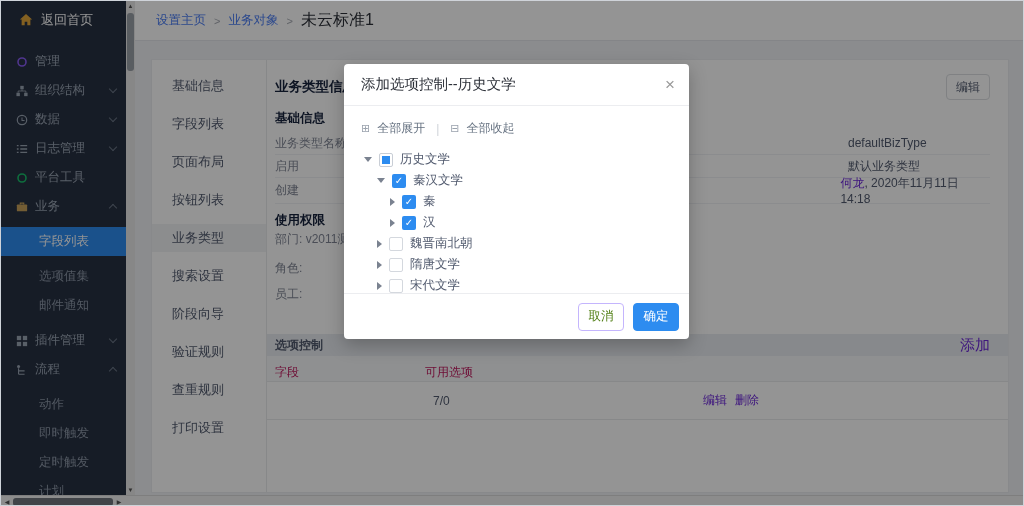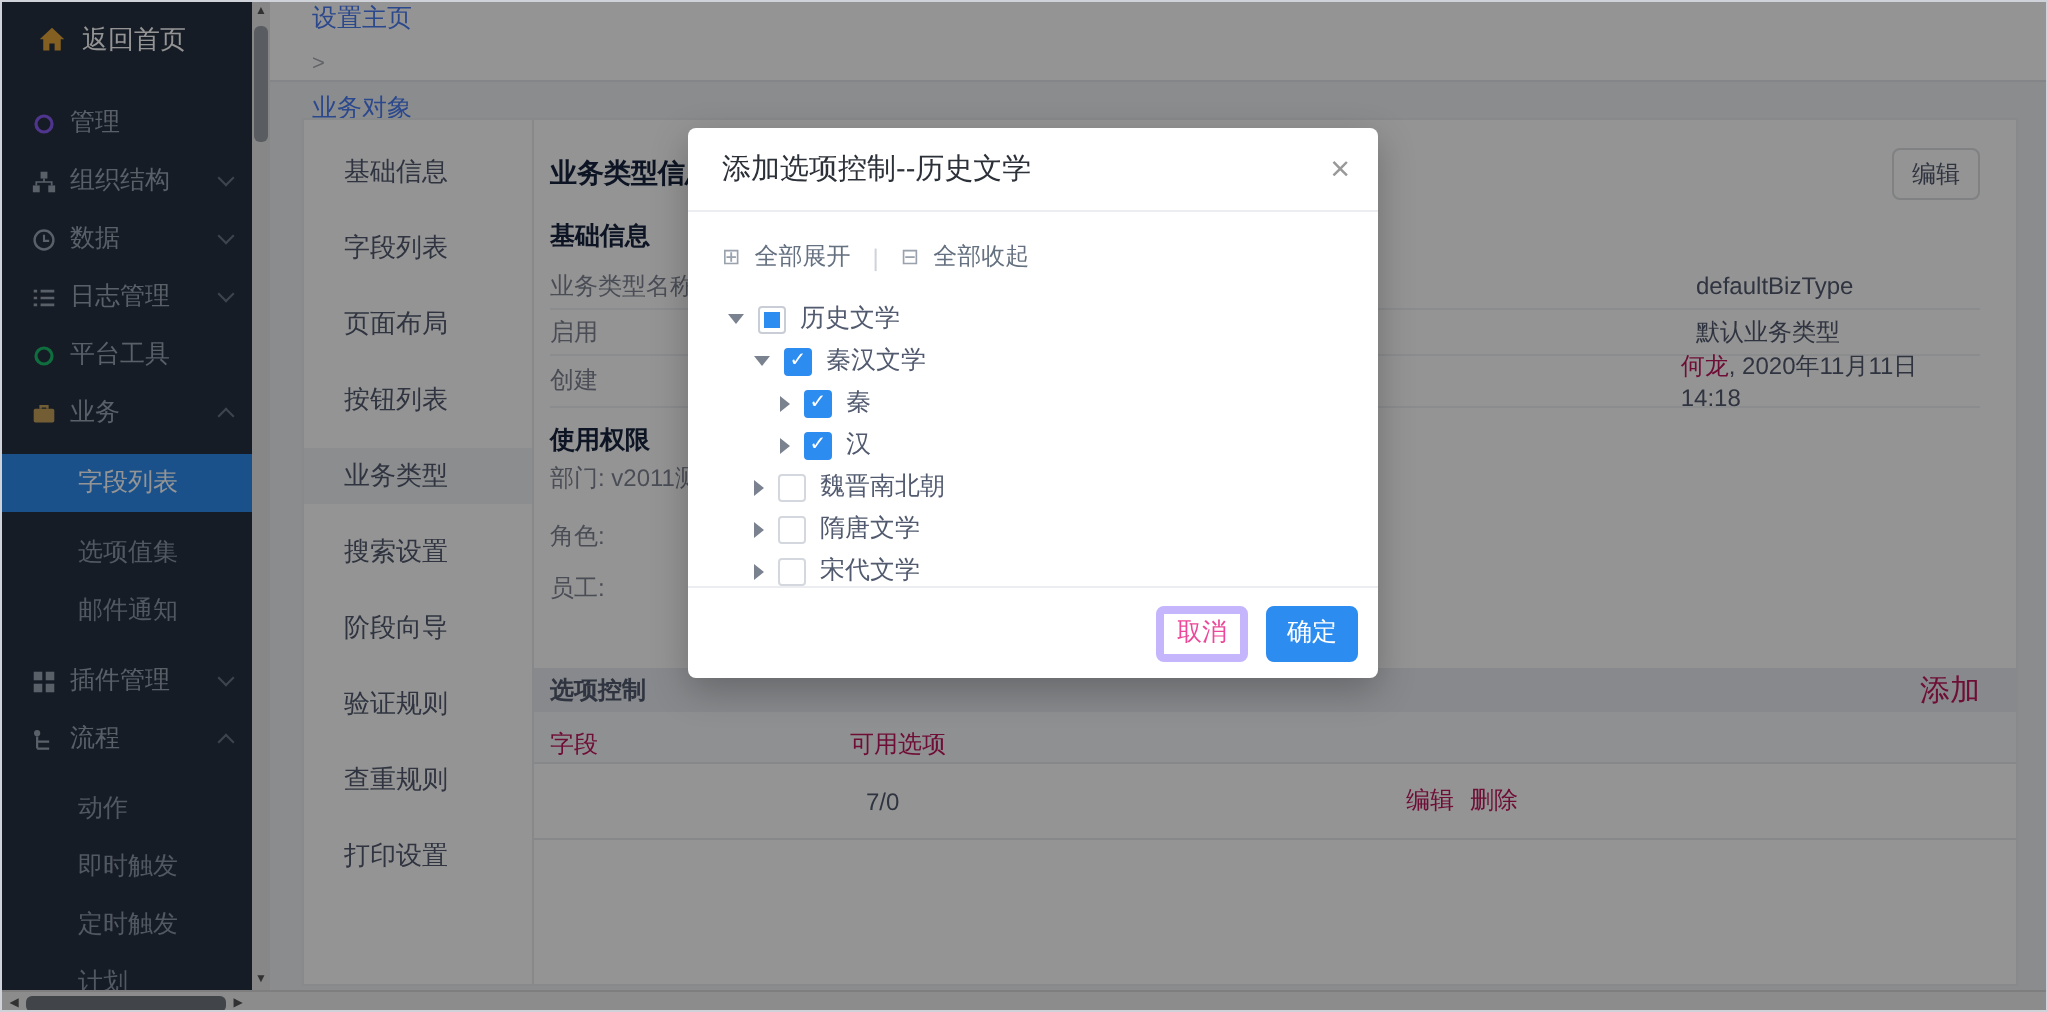--- a/index.html
+++ b/index.html
@@ -28,41 +28,41 @@
              display:flex; flex-direction:column; align-items:center; }
   .vscroll .arr { font-size:6px; color:#555; line-height:10px; height:10px; }
   .vscroll .thumb { width:7px; height:58px; background:#9aa0a8; border-radius:3px; margin-top:2px; }
   .vscroll .spacer { flex:1; }
   
   .hscroll { position:absolute; left:0; top:494px; width:1024px; height:12px; background:#f1f1f1; border-top:1px solid #d9d9d9; z-index:10; display:flex; align-items:center; }
   .hscroll .arr { font-size:6px; color:#555; width:12px; text-align:center; }
   .hscroll .thumb { width:100px; height:8px; background:#70757d; border-radius:3px; }
   
   .main { position:absolute; left:134px; top:0; width:890px; height:494px; }
-  .crumbbar { height:40px; background:#fff; border-bottom:1px solid #e4e6ea; display:flex; padding-left:21px; gap:8px;flex-direction:column; }
+  .crumbbar { height:40px; background:#fff; border-bottom:1px solid #e4e6ea; display:flex; align-items:center; padding-left:21px; gap:8px; }
   .crumb-link { color:#4b7df3; font-size:12.5px; cursor:pointer; }
   .crumb-sep { color:#a6aab2; font-size:11px; }
   .crumb-cur { color:#2c3038; font-size:16px; }
   .card { position:absolute; left:16px; top:58px; width:858px; height:434px; background:#fff; border:1px solid #ebedf0; }
   
   .imenu { position:absolute; left:0; top:0; width:115px; height:100%; border-right:1px solid #e8eaed; padding-top:12px; }
   .imenu-item { height:28px; margin-bottom:10px; display:flex; align-items:center; padding-left:20px;
                 font-size:13px; color:#515a6e; cursor:pointer; }
   .imenu-item.selected { background:#f2f3f5; color:#515a6e; }
   
   .cc { position:absolute; left:115px; top:0; right:0; bottom:0; font-size:12px; color:#808695; }
   .cc-header-title { position:absolute; left:8px; top:18px; font-size:13.5px; font-weight:bold; color:#17233d; }
   .edit-btn { position:absolute; right:18px; top:14px; width:44px; height:26px; background:#fff; border:1px solid #dcdee2;
               border-radius:4px; font-size:12px; color:#515a6e; cursor:pointer; }
   .sec-title { position:absolute; left:8px; font-size:12.5px; font-weight:bold; color:#17233d; }
   .info-row { position:absolute; left:8px; right:18px; height:23px; border-bottom:1px solid #f0f2f5; display:flex; align-items:center; }
   .info-label { width:573px; color:#808695; }
   .info-value { color:#515a6e; }
   .plain-row { position:absolute; left:8px; display:flex; align-items:center; height:20px; color:#808695; }
-  a.blue, .blue { color:#be185d; text-decoration:none; cursor:pointer; }
+  a.blue, .blue { color:#6d28d9; text-decoration:none; cursor:pointer; }
   .opt-band { position:absolute; left:0; right:0; top:274px; height:22px; background:#e9ecf1; display:flex; align-items:center;
               padding:0 18px 0 8px; }
   .opt-band .t { font-weight:bold; color:#515a6e; font-size:12px; flex:1; }
   .opt-cols { position:absolute; left:0; right:0; top:296px; height:26px; background:#f7f8fa; border-bottom:1px solid #e8eaed;
               display:flex; align-items:flex-end; color:#be185d; }
   .opt-cols .c1 { margin-left:8px; width:150px; }
   .opt-row { position:absolute; left:0; right:0; top:322px; height:38px; border-bottom:1px solid #e8eaed; display:flex; align-items:center; }
   .opt-row .v { margin-left:166px; width:270px; color:#515a6e; }
   .opt-row .acts { display:flex; gap:8px; }
   
@@ -84,21 +84,21 @@
   .caret.down { border-left:4px solid transparent; border-right:4px solid transparent; border-top:5px solid #7a8290; }
   .caret.right { border-top:4px solid transparent; border-bottom:4px solid transparent; border-left:5px solid #7a8290; }
   .cb { width:14px; height:14px; border-radius:2px; flex:none; display:flex; align-items:center; justify-content:center; cursor:pointer; }
   .cb.checked { background:#2d8cf0; color:#fff; font-size:10px; }
   .cb.indet { background:#fff; border:1px solid #c9ced6; }
   .cb.indet i { width:8px; height:8px; background:#2d8cf0; display:block; }
   .cb.empty { background:#fff; border:1px solid #d4d8de; }
   .m-footer { position:absolute; left:0; right:0; bottom:0; height:46px; border-top:1px solid #ecedf0;
               display:flex; align-items:center; justify-content:flex-end; gap:9px; padding-right:10px; }
   .btn { height:28px; min-width:46px; border-radius:4px; font-size:12.5px; cursor:pointer; }
-  .btn.ghost { background:#fff; border:4px solid #c4b5fd; color:#ec4899; }
+  .btn.ghost { background:#fff; border:1px solid #c4b5fd; color:#4d7c0f; }
   .btn.primary { background:#2d8cf0; border:1px solid #2d8cf0; color:#fff; }
   svg { display:block; }
 </style>
 </head>
 <body>
 
 <div class="sidebar">
   <div class="sb-home">
     <svg viewBox="0 0 16 16">
         <path d="M8 1 L15 7.5 H13 V14 H9.5 V10 H6.5 V14 H3 V7.5 H1 Z" fill="#e2a63a"></path>

